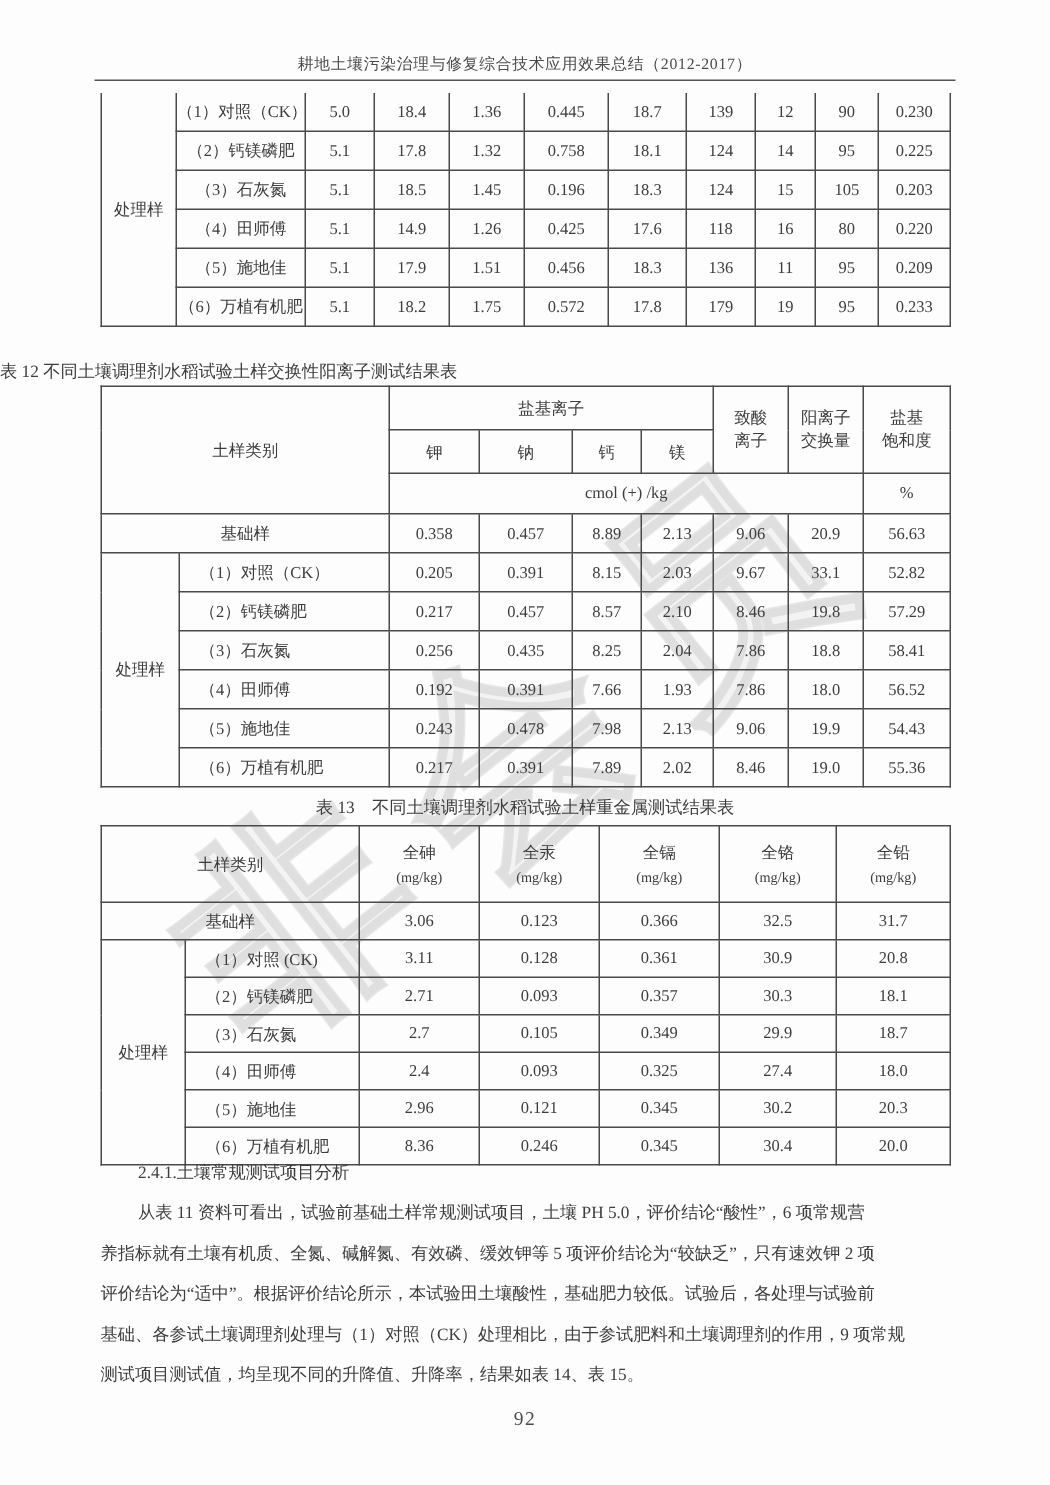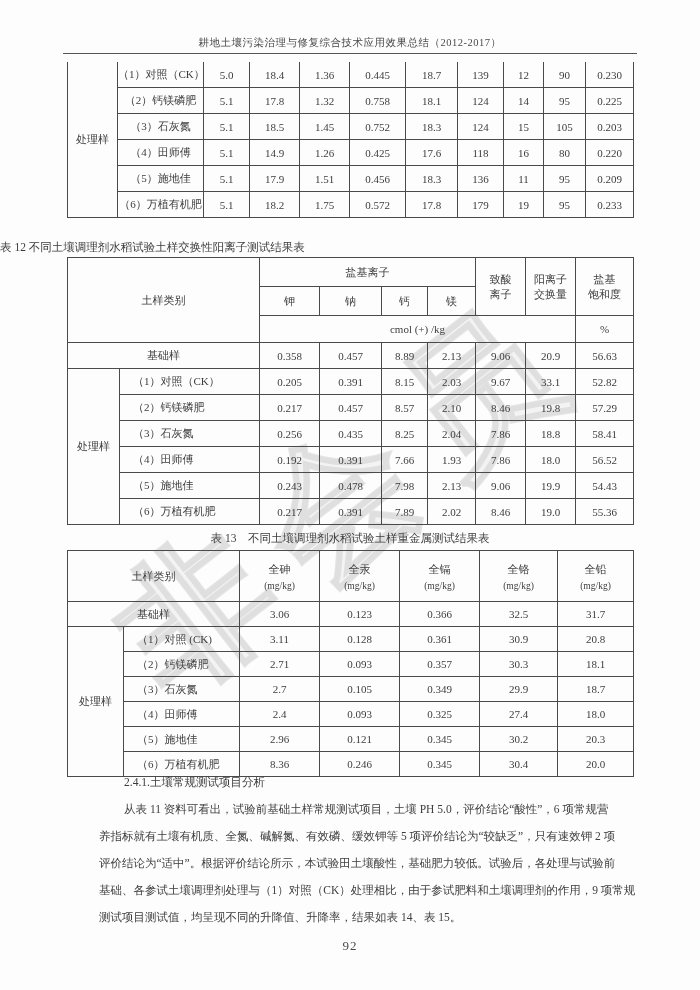--- a/index.html
+++ b/index.html
@@ -36,21 +36,21 @@
   .tbl12 .h26 td{height:26px;}
   
   .t13-title{position:absolute;top:531px;left:0;width:100%;text-align:center;font-size:11.5px;}
   .tbl13{position:absolute;top:550px;left:67px;width:566px;}
   .tbl13 td{height:24px;}
   .tbl13 .hdr th{height:50px;}
   .col-name{font-size:11px;line-height:20px;}
   .col-unit{font-size:9.5px;line-height:14px;}
   .two-line{line-height:15px;font-size:11px;}
   
-  .body-text{position:absolute;top:769px;left:67px;width:570px;font-size:11.5px;line-height:27px;margin-left:32px;}
+  .body-text{position:absolute;top:769px;left:67px;width:570px;font-size:11.5px;line-height:27px;}
   .body-text div{white-space:nowrap;overflow:hidden;}
   .ind{padding-left:25px;}
   .page-number{
     position:absolute;top:938px;left:0;width:100%;text-align:center;
     font-size:13px;color:#4a4a4a;letter-spacing:1px;
   }
   .watermark{
     position:absolute;top:395px;left:20px;width:660px;text-align:center;
     font-size:150px;font-weight:bold;letter-spacing:28px;
     color:rgba(175,175,175,0.12);
@@ -106,21 +106,21 @@
       <td>124</td>
       <td>14</td>
       <td>95</td>
       <td>0.225</td>
     </tr>
     <tr>
       <td>（3）石灰氮</td>
       <td>5.1</td>
       <td>18.5</td>
       <td>1.45</td>
-      <td>0.752</td>
+      <td>0.196</td>
       <td>18.3</td>
       <td>124</td>
       <td>15</td>
       <td>105</td>
       <td>0.203</td>
     </tr>
     <tr>
       <td>（4）田师傅</td>
       <td>5.1</td>
       <td>14.9</td>

